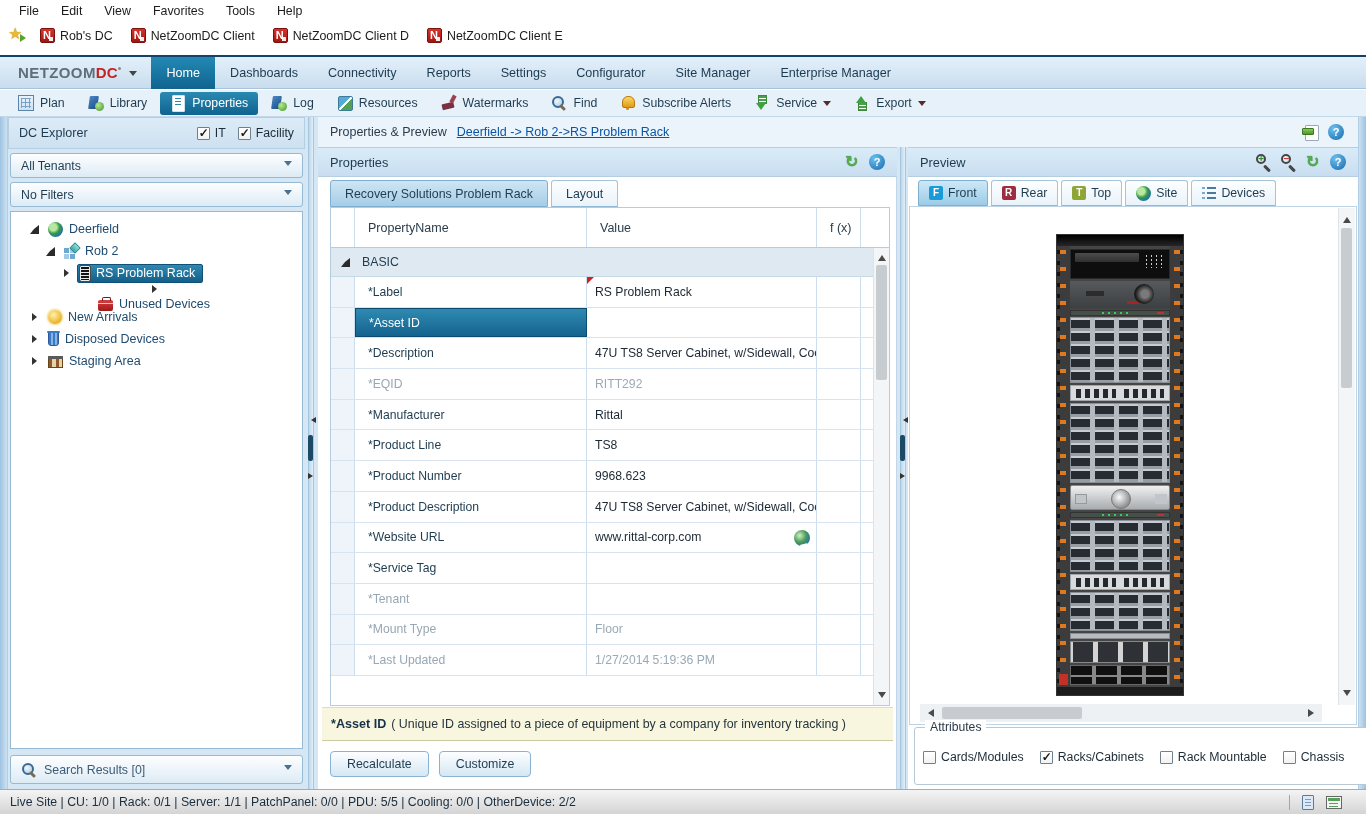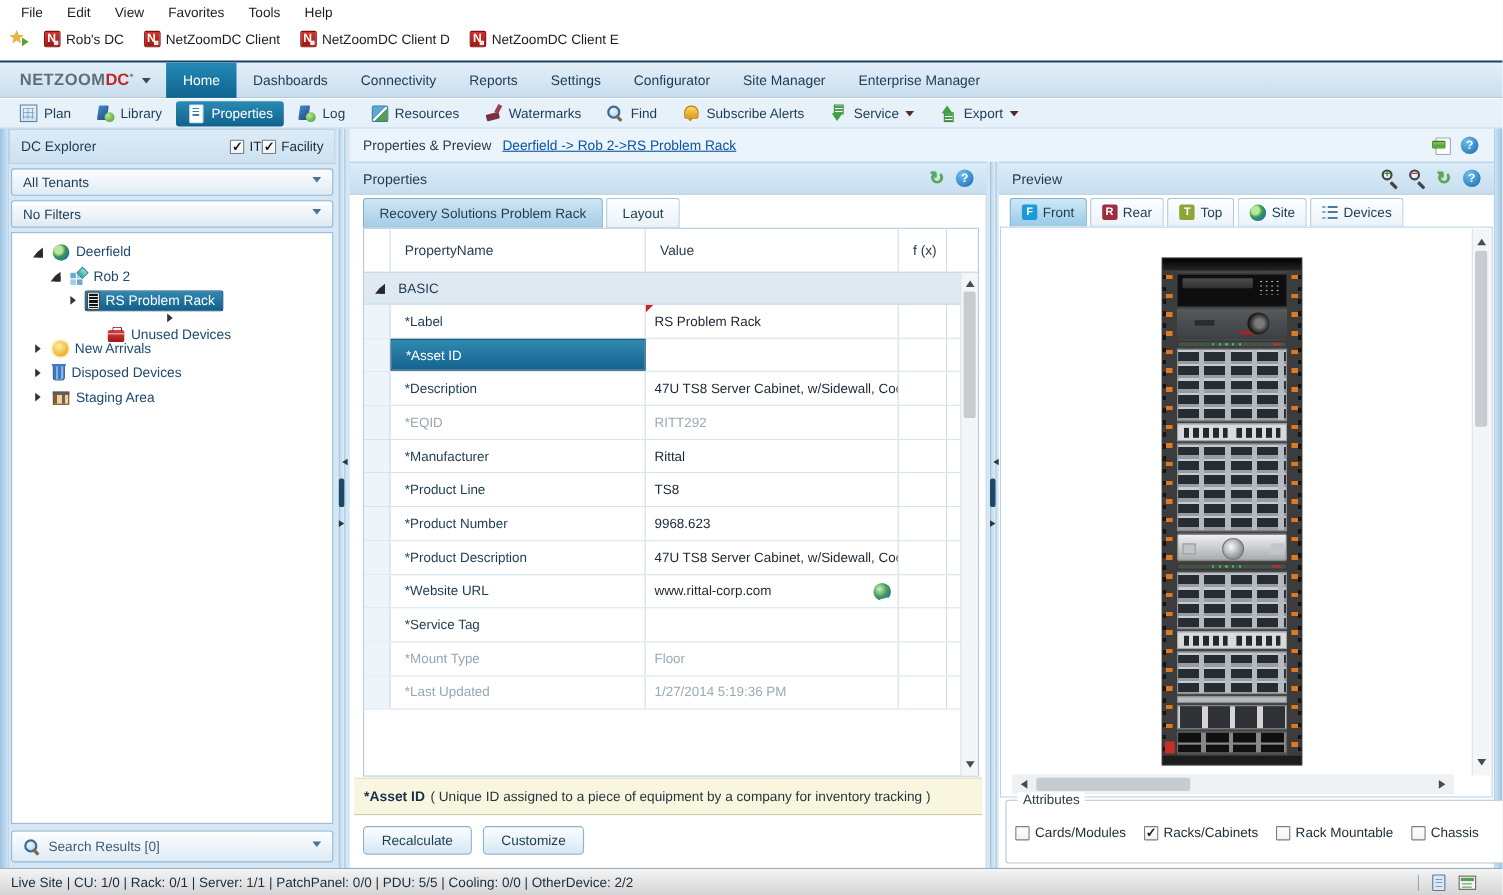--- a/index.html
+++ b/index.html
@@ -328,21 +328,21 @@
         <span class="tool-caret"></span>
       </div>
     </div>
 
   <div class="content-bg"></div>
   <div class="frame-side frame-left"></div>
   <div class="frame-side frame-right"></div>
 
   <div class="dc-header">
     <span class="dc-title">DC Explorer</span>
-    <div id="excbs" style="display:flex;">
+    <div id="excbs" style="display:flex;gap:12px">
         <div class="cbwrap">
           <span class="cb checked"></span>
           <span class="cb-label">IT</span>
         </div>
         <div class="cbwrap">
           <span class="cb checked"></span>
           <span class="cb-label">Facility</span>
         </div>
       </div>
   </div>
@@ -526,20 +526,28 @@
           <div class="cell-name">*Website URL</div>
           <div class="cell-value">
             <span class="vtext">www.rittal-corp.com</span>
             <span class="globe-link-icon"></span>
           </div>
           <div class="cell-fx"></div>
         </div>
         <div class="prop-row editable">
           <div class="cell-handle"></div>
           <div class="cell-name">*Service Tag</div>
+          <div class="cell-value">
+            <span class="vtext"></span>
+          </div>
+          <div class="cell-fx"></div>
+        </div>
+        <div class="prop-row readonly">
+          <div class="cell-handle"></div>
+          <div class="cell-name">*Tenant</div>
           <div class="cell-value">
             <span class="vtext"></span>
           </div>
           <div class="cell-fx"></div>
         </div>
         <div class="prop-row readonly">
           <div class="cell-handle"></div>
           <div class="cell-name">*Mount Type</div>
           <div class="cell-value">
             <span class="vtext">Floor</span>

